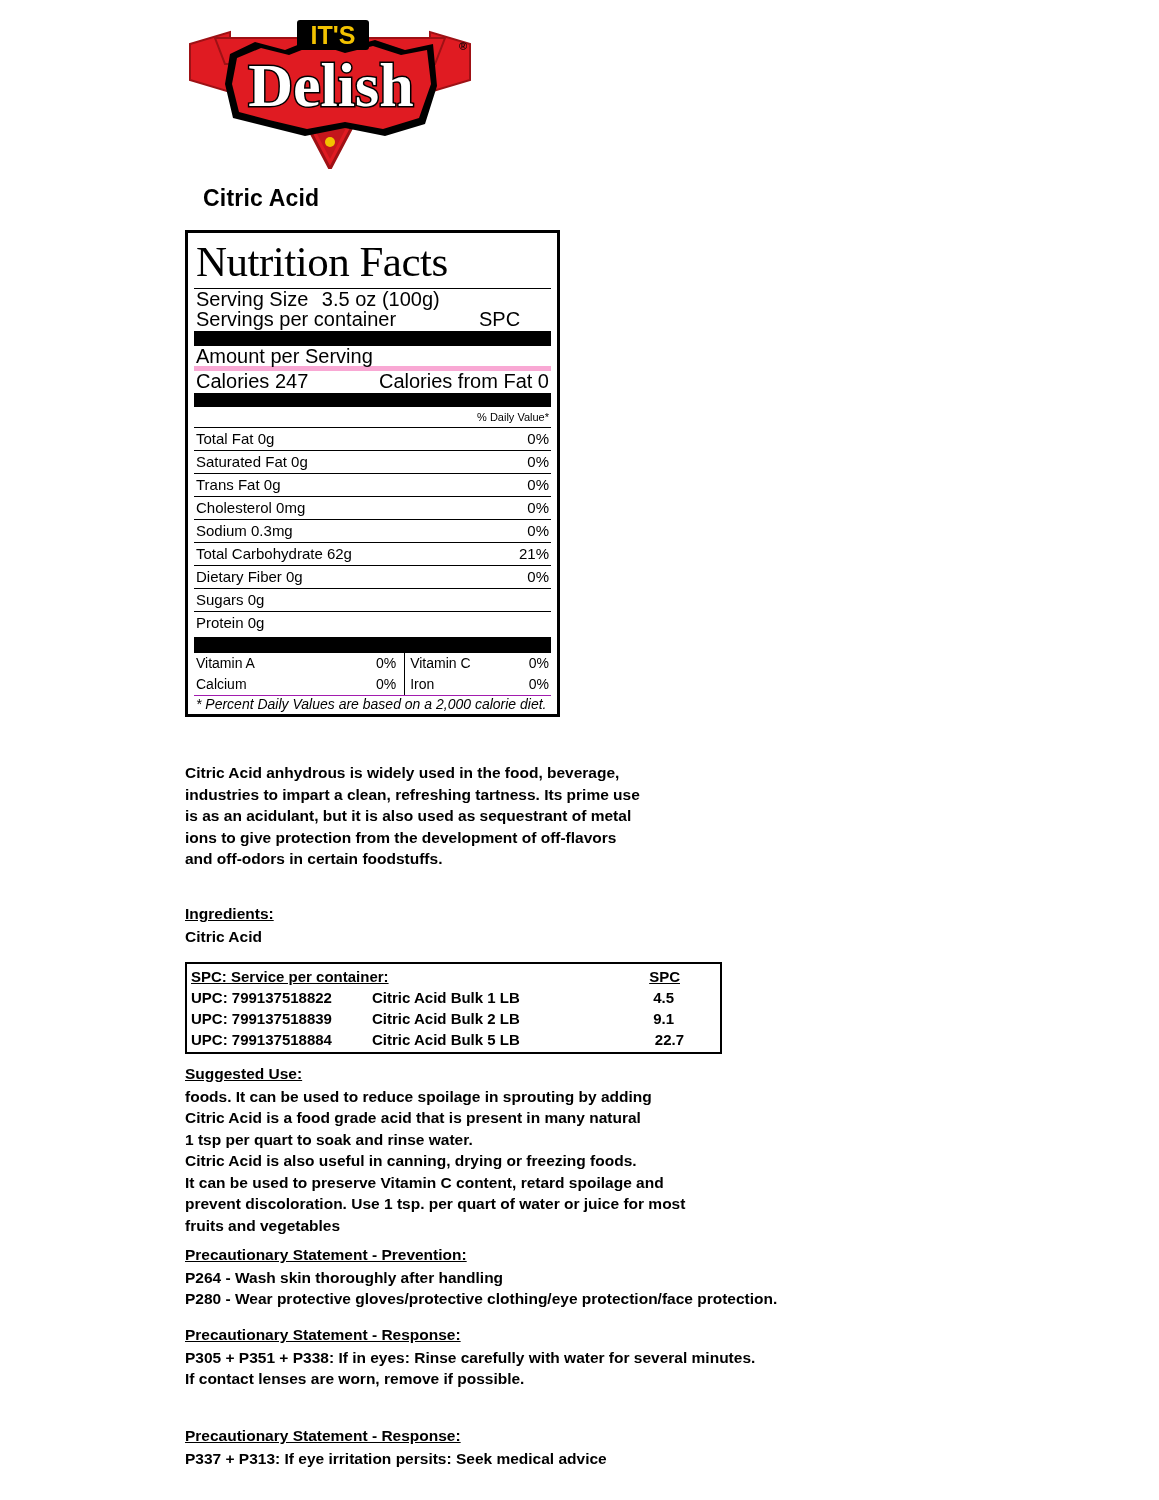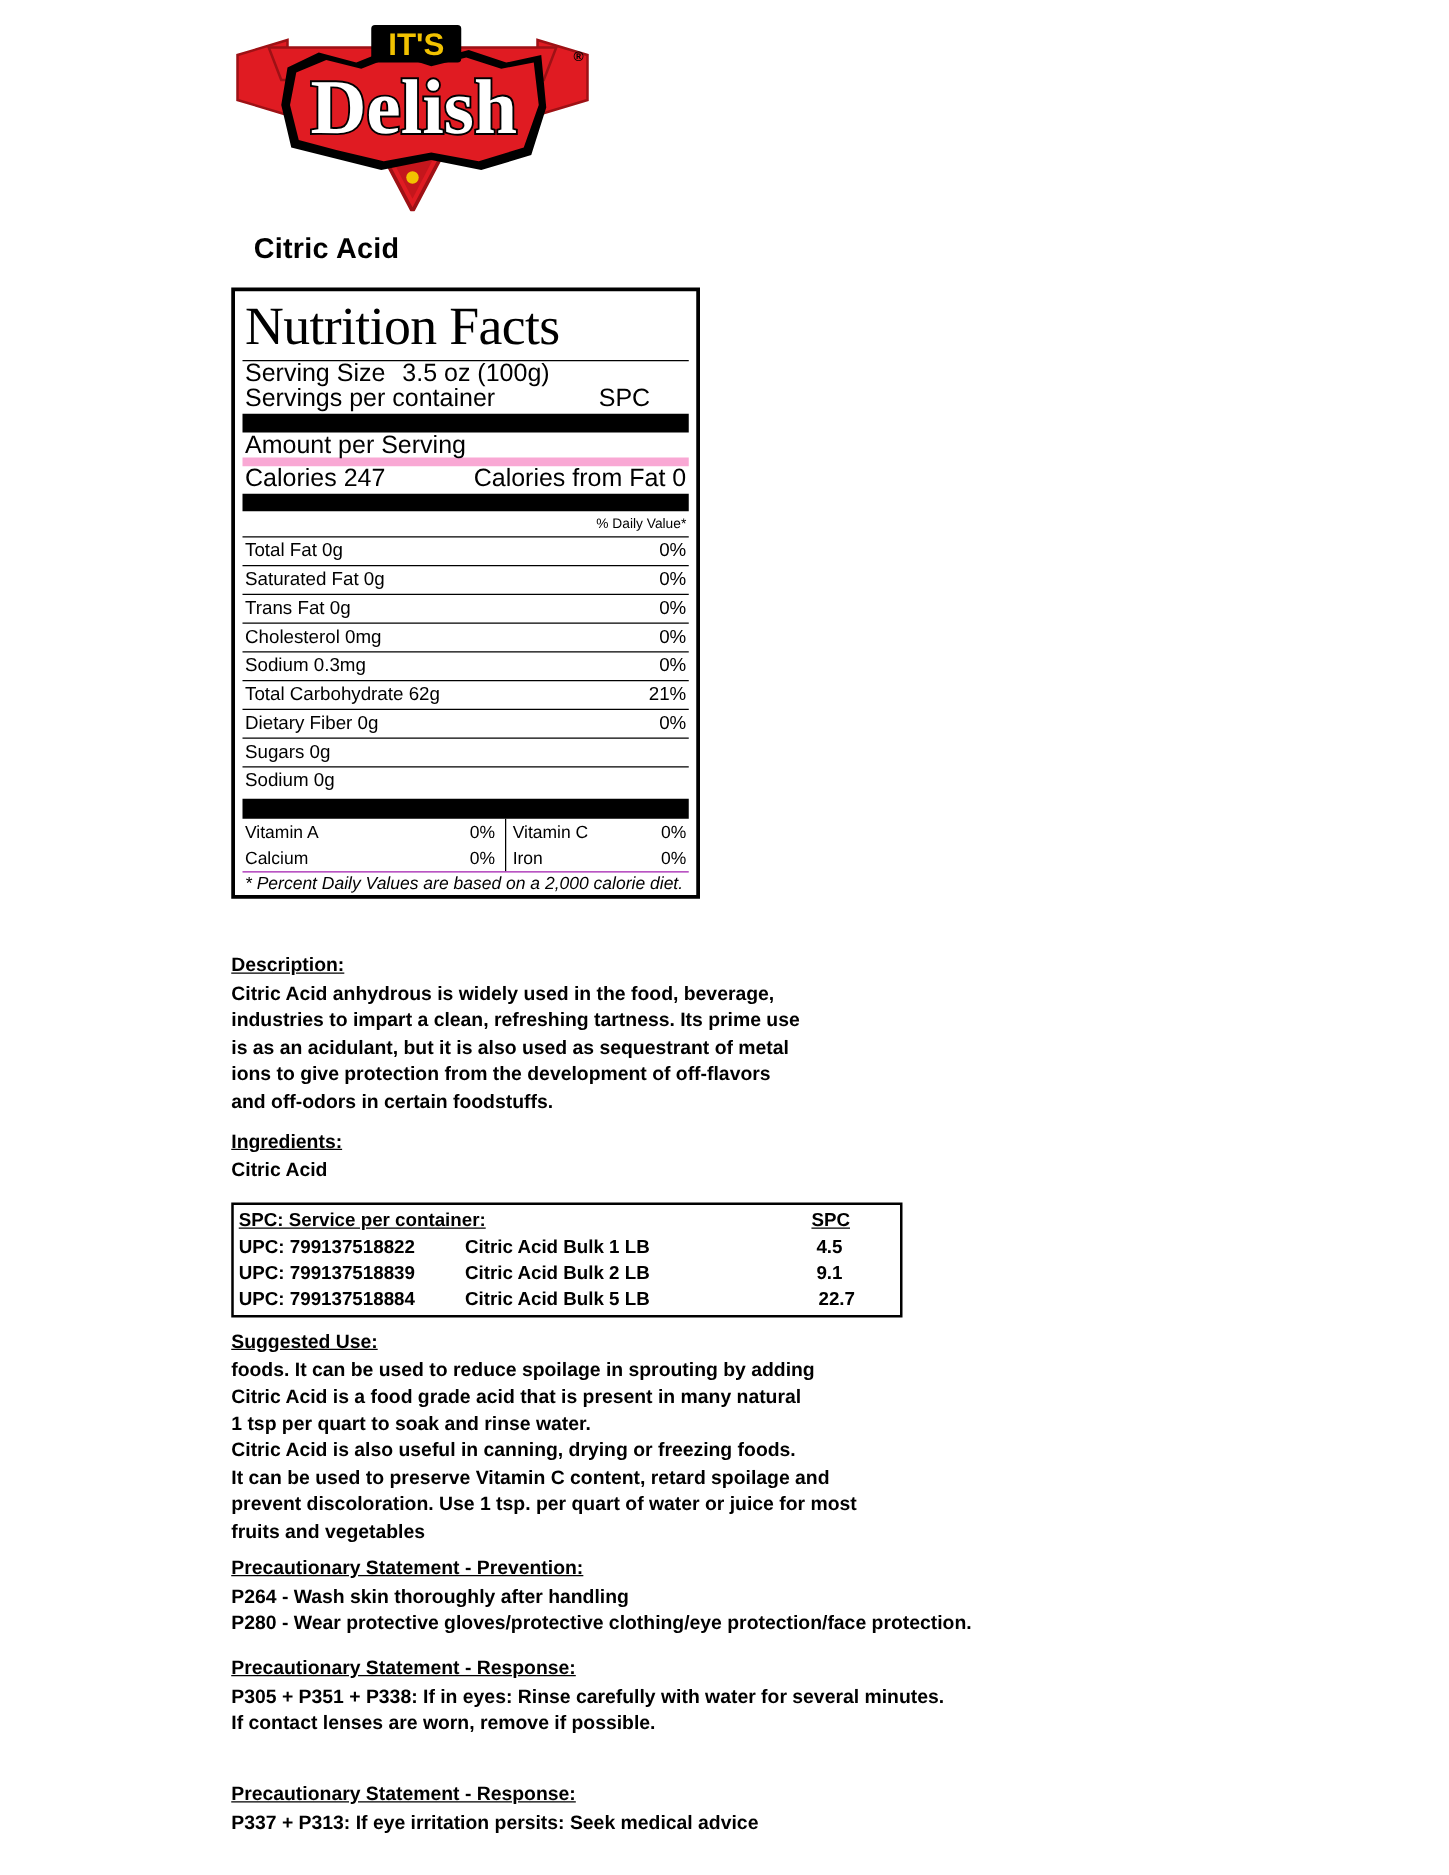--- a/index.html
+++ b/index.html
@@ -216,21 +216,21 @@
     <span style="margin-left:8px">3.5 oz  (100g)</span>
   </div>
 
   <div class="nf-line">
     <span>Servings per container</span>
     <span class="mid">SPC</span>
   </div>
 
   <div class="bar-black"></div>
 
-  <div class="nf-line" style="border-bottom:7px solid #f9a8d4">Amount per Serving</div>
+  <div class="nf-line" style="border-bottom:5px solid #f9a8d4">Amount per Serving</div>
 
   <div class="nf-line">
     <span>Calories  247</span>
     <span class="right">Calories from Fat 0</span>
   </div>
 
   <div class="bar-black-tall" style="margin-top:2px"></div>
 
   <div class="dv-head">% Daily Value*</div>
 
@@ -260,21 +260,21 @@
   </div>
   <div class="nf-row">
     <span>Dietary Fiber  0g</span>
     <span class="pct">0%</span>
   </div>
   <div class="nf-row">
     <span>Sugars 0g</span>
     <span class="pct"></span>
   </div>
   <div class="nf-row">
-    <span>Sodium  0g</span>
+    <span>Protein  0g</span>
     <span class="pct"></span>
   </div>
 
   <div class="bar-black" style="height:16px;margin-top:3px"></div>
 
   <table class="vit-table">
     <tbody>
         <tr>
       <td class="cellA">Vitamin A</td>
       <td class="pctA">0%</td>
@@ -287,21 +287,20 @@
       <td class="cellB vit-row-top">Iron</td>
       <td class="pctB vit-row-top">0%</td>
     </tr>
   </tbody>
     </table>
 
   <div class="footnote">* Percent Daily Values are based on a 2,000 calorie diet.</div>
 </div>
 
 <div class="section" style="top:762px">
-  <span class="hdr">Description:</span>
   <p>Citric Acid anhydrous is widely used in the food, beverage,</p>
   <p>industries to impart a clean, refreshing tartness. Its prime use</p>
   <p>is as an acidulant, but it is also used as sequestrant of metal</p>
   <p>ions to give protection from the development of off-flavors</p>
   <p>and off-odors in certain foodstuffs.</p>
 </div>
 
 <div class="section" style="top:903px">
   <span class="hdr">Ingredients:</span>
   <p>Citric Acid</p>

